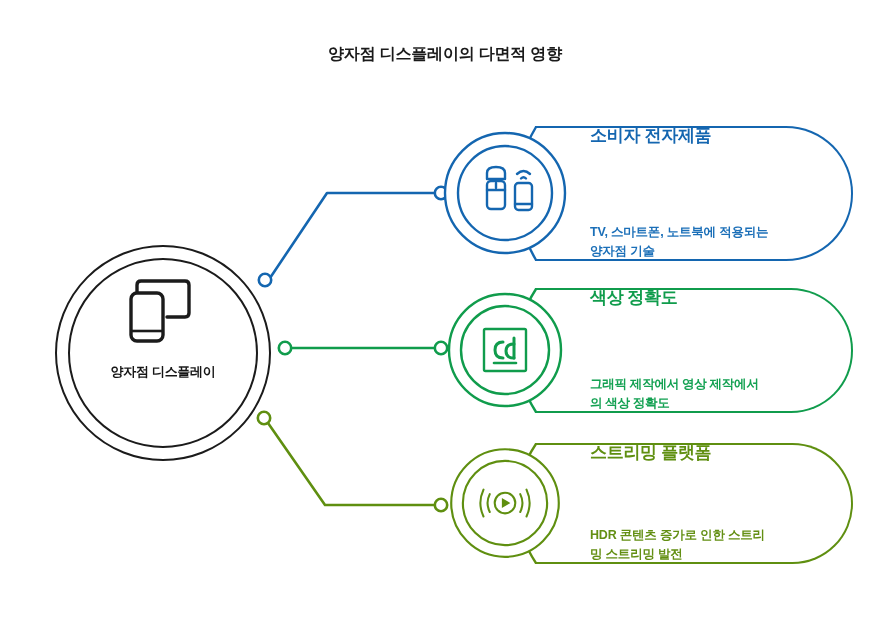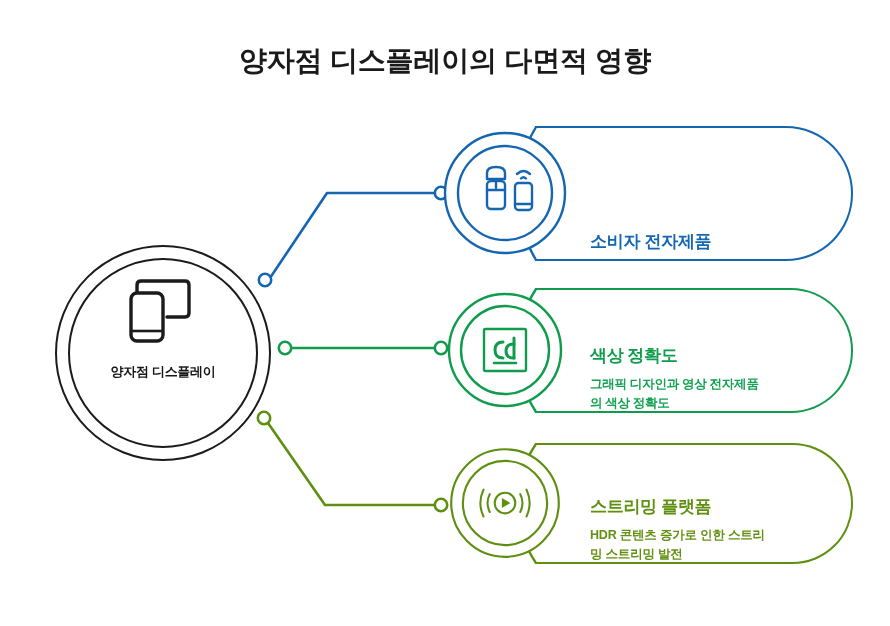--- a/index.html
+++ b/index.html
@@ -24,21 +24,21 @@
     height: 626px;
   }
 
   
   .title {
     position: absolute;
     left: 0;
     top: 44px;
     width: 890px;
     text-align: center;
-    font-size: 28px;
+    font-size: 16px;
     font-weight: bold;
     color: #1a1a1a;
     letter-spacing: -0.2px;
     line-height: 1.2;
   }
 
   
   .hub {
     position: absolute;
     left: 55px;
@@ -134,21 +134,21 @@
   }
 
   .card-text {
     position: absolute;
     left: 147px;
     right: 22px;
     top: 0;
     height: 100%;
     display: flex;
     flex-direction: column;
-    justify-content: flex-end;
+    justify-content: space-between;
   }
   .card-heading {
     font-size: 17px;
     font-weight: bold;
     letter-spacing: -0.3px;
     margin-bottom: 9px;
     line-height: 1.15;
   }
   .card-desc {
     font-size: 12.5px;
@@ -220,20 +220,22 @@
         <line x1="44" y1="64" x2="62" y2="64"></line>
         <line x1="53" y1="57" x2="53" y2="62"></line>
         <rect x="72" y="57" width="17" height="27" rx="3.5" ry="3.5"></rect>
         <line x1="72" y1="78" x2="89" y2="78"></line>
         <path d="M74 48 Q80.5 42 87 48"></path>
         <path d="M78 52.5 Q80.5 50 83 52.5"></path>
       </g>
     </svg>
     <div class="card-text">
       <div class="card-heading c-blue">소비자 전자제품</div>
+      <div class="card-desc c-blue">TV, 스마트폰, 노트북에 적용되는
+양자점 기술</div>
     </div>
   </div>
 
   <div class="branch branch-2 c-green">
     <div class="card-body"></div>
     <svg class="card-arc" viewBox="0 0 70 125" preserveAspectRatio="none" xmlns="http://www.w3.org/2000/svg">
       <path d="M35 1 Q-4 62 35 124" fill="none" stroke="#109c4c" stroke-width="2.4"></path>
     </svg>
     <svg class="badge" viewBox="0 0 124 125" xmlns="http://www.w3.org/2000/svg">
       <circle cx="62" cy="62" r="56" fill="#ffffff" stroke="#109c4c" stroke-width="2.4"></circle>
@@ -241,21 +243,21 @@
       <g fill="none" stroke="#109c4c" stroke-width="2.4" stroke-linecap="round" stroke-linejoin="round">
         <rect x="41" y="41" width="42" height="42" rx="1.5" ry="1.5"></rect>
         <path d="M60 54 Q52 54 52 62 Q52 70 60 70" stroke-width="3"></path>
         <path d="M71 50 L71 70" stroke-width="3"></path>
         <path d="M71 56 Q63 56 63 63 Q63 70 71 70" stroke-width="3"></path>
         <line x1="51" y1="75" x2="73" y2="75" stroke-width="2.6"></line>
       </g>
     </svg>
     <div class="card-text">
       <div class="card-heading c-green">색상 정확도</div>
-      <div class="card-desc c-green">그래픽 디자인과 영상 전자제품
+      <div class="card-desc c-green">그래픽 제작에서 영상 제작에서
 의 색상 정확도</div>
     </div>
   </div>
 
   <div class="branch branch-3 c-olive">
     <div class="card-body"></div>
     <svg class="card-arc" viewBox="0 0 70 135" preserveAspectRatio="none" xmlns="http://www.w3.org/2000/svg">
       <path d="M35 1 Q-4 67 35 134" fill="none" stroke="#5f8f10" stroke-width="2.4"></path>
     </svg>
     <svg class="badge" viewBox="0 0 124 135" xmlns="http://www.w3.org/2000/svg">

